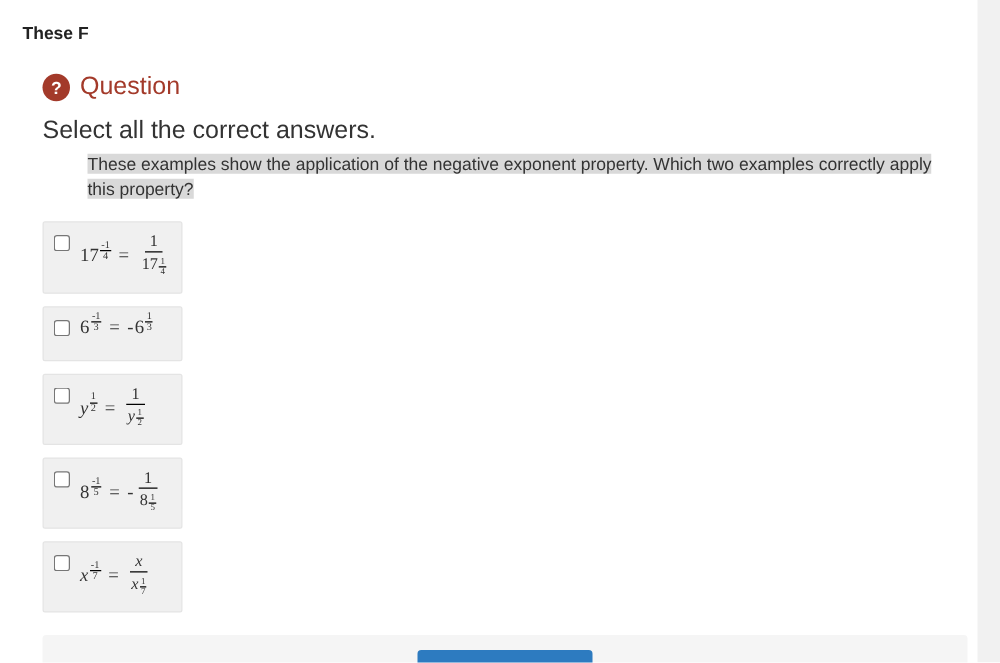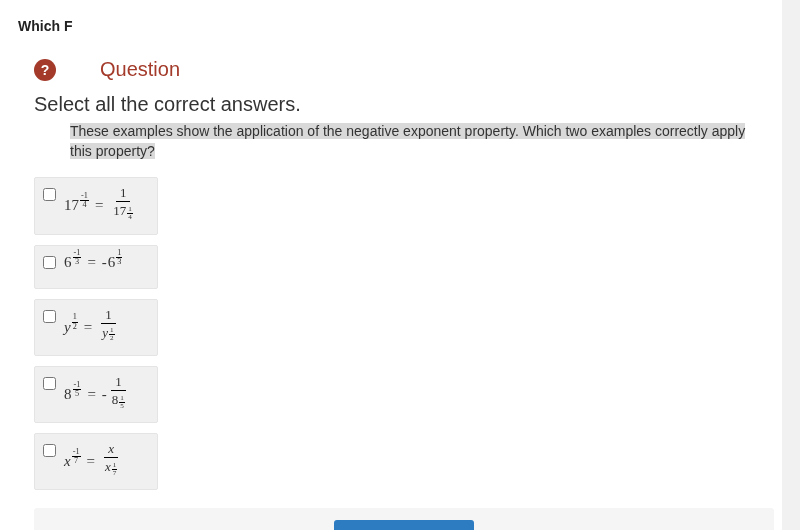--- a/index.html
+++ b/index.html
@@ -49,40 +49,39 @@
     display: flex;
     align-items: center;
     justify-content: center;
     margin-right: 8px;
     flex: 0 0 auto;
   }
   .q-title {
     color: #a33a2a;
     font-size: 20px;
     font-weight: 400;
-    margin-left: 36px;
   }
   .instruction {
     margin: 4px 0 6px 0;
     font-size: 20px;
   }
   .prompt {
     font-size: 14px;
     line-height: 1.4;
     margin: 0 0 16px 0;
     padding-left: 36px;
   }
   .hl {
     background: #d9d9d9;
   }
   .options {
     margin-top: 10px;
   }
   .option {
-    width: 124px;
+    width: 112px;
     background: #f0f0f0;
     border: 1px solid #e4e4e4;
     border-radius: 2px;
     margin-bottom: 10px;
     padding: 8px 8px 8px 8px;
     display: flex;
     align-items: flex-start;
     box-sizing: border-box;
     min-height: 44px;
   }
@@ -148,21 +147,21 @@
     border: none;
     cursor: pointer;
   }
 </style>
 </head>
 <body>
 
 <div class="page">
   <div class="scroll-gutter"></div>
 
-  <div class="part-title">Which F</div>
+  <div class="part-title">These F</div>
 
   <div class="question-block">
     <div class="q-header">
       <div class="q-icon">?</div>
       <div class="q-title">Question</div>
     </div>
 
     <div class="instruction">Select all the correct answers.</div>
     <div class="prompt">
       <span class="hl">These examples show the application of the negative exponent property. Which two examples correctly apply this property?</span>

